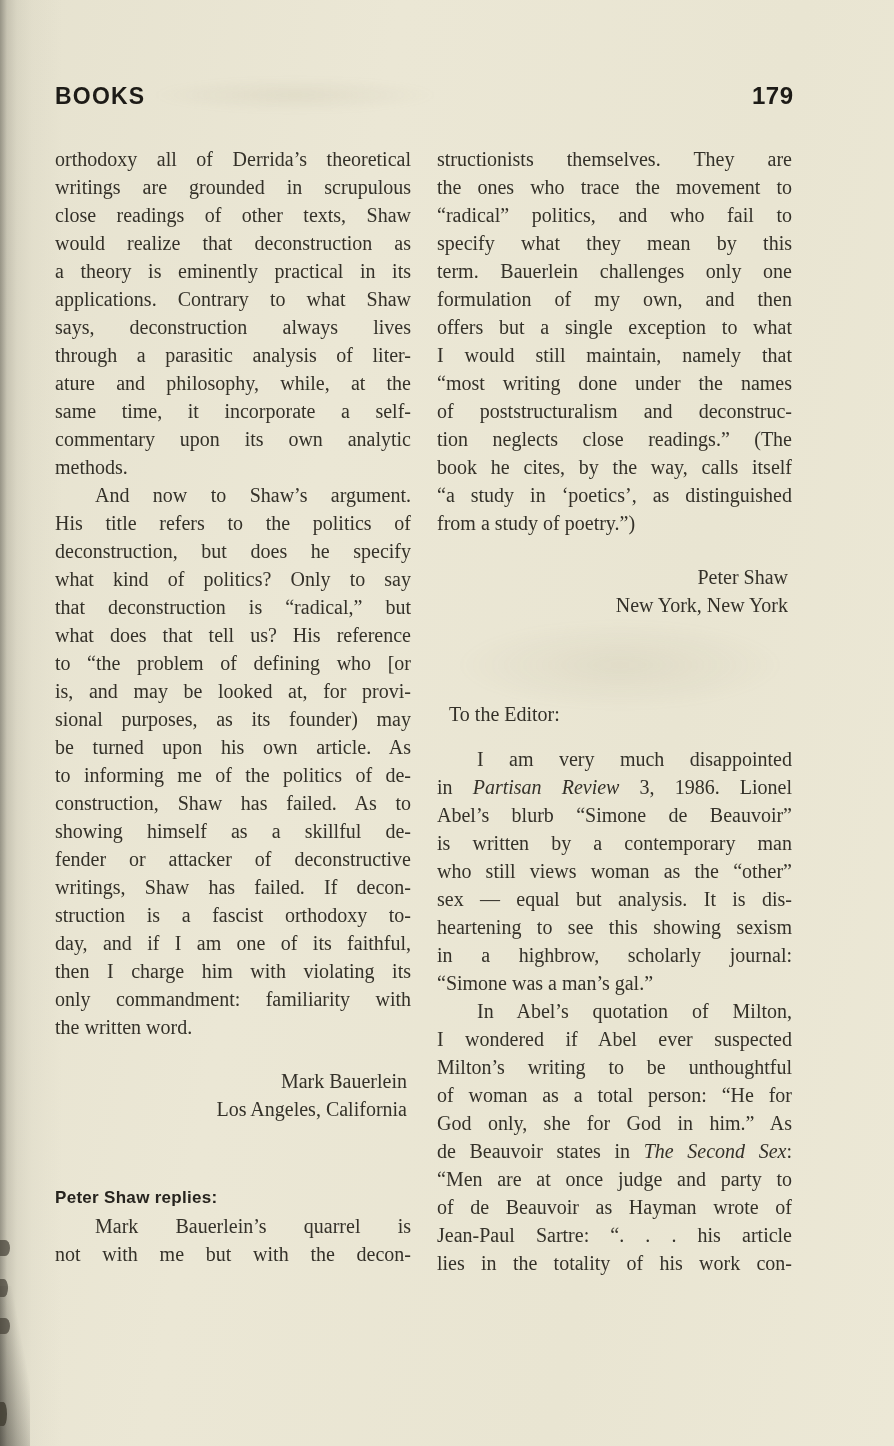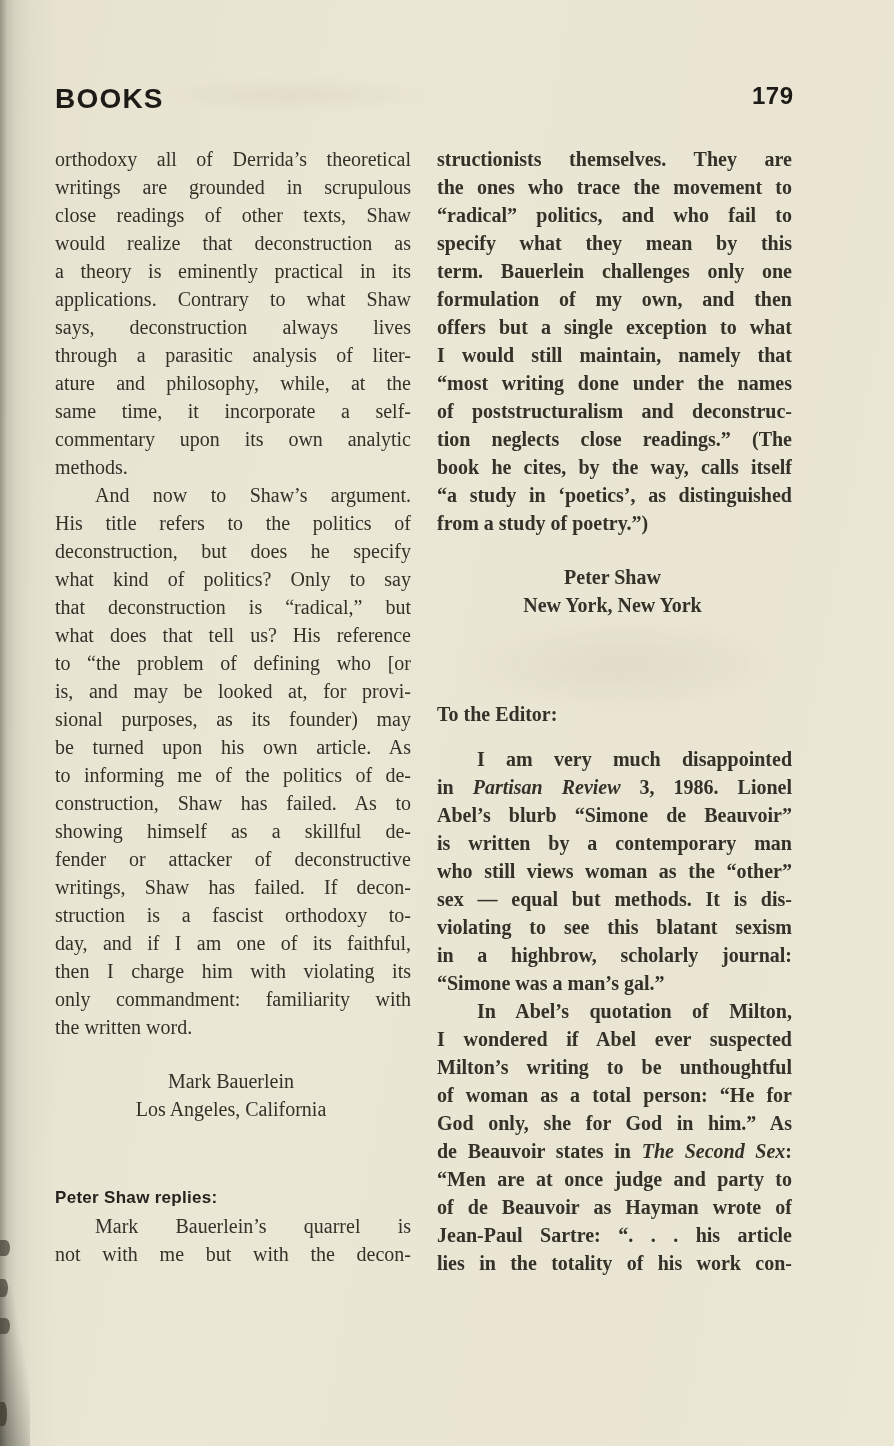--- a/index.html
+++ b/index.html
@@ -35,51 +35,51 @@
     position:absolute; pointer-events:none; filter:blur(3px);
     background:radial-gradient(ellipse at center, rgba(150,140,110,0.10), rgba(150,140,110,0) 70%);
   }
   .sm1 { left:150px; top:78px;  width:290px; height:34px; }
   .sm2 { left:455px; top:620px; width:330px; height:90px; }
 
   
   .hdr-section {
     position:absolute; left:55px; top:83px;
     font-family:"Liberation Sans", sans-serif; font-weight:bold;
-    font-size:28px; letter-spacing:1.2px; color:#1d1b17;
+    font-size:23px; letter-spacing:1.2px; color:#1d1b17;
   }
   .hdr-page {
     position:absolute; left:752px; top:82px;
     font-family:"Liberation Sans", sans-serif; font-weight:bold;
     font-size:24px; letter-spacing:.5px; color:#1d1b17;
   }
 
   
   .col { position:absolute; top:145px; font-size:20px; }
   .col-left  { left:55px;  width:356px; }
-  .col-right { left:437px; width:355px;font-weight:bold; }
+  .col-right { left:437px; width:355px; }
 
   .ln {
     height:28px; line-height:28px; overflow:hidden;
     text-align:justify; text-align-last:justify;
   }
   .ln.ind { padding-left:40px; }
   .ln.end { text-align-last:left; }
 
-  .sig { margin-top:26px; text-align:center; padding-right:4px; }
+  .sig { margin-top:26px; text-align:right; padding-right:4px; }
   .sig div { height:28px; line-height:28px; }
 
   .reply-head {
     margin-top:61px; height:28px; line-height:28px;
     font-family:"Liberation Sans", sans-serif; font-weight:bold;
     font-size:17px; letter-spacing:.3px; color:#26231e;
   }
   .reply-para { }
 
-  .salutation { margin-top:81px; height:28px; line-height:28px; text-align:left; }
+  .salutation { margin-top:81px; height:28px; line-height:28px; text-align:left;margin-left:12px; }
   .letter-p1 { margin-top:17px; }
 </style>
 </head>
 <body>
 
 <div class="page">
 
   <div class="edge-shadow"></div>
   <div class="corner-shade"></div>
   <div class="binding-mark bm1"></div>
@@ -161,22 +161,22 @@
       <div>Peter Shaw</div>
       <div>New York, New York</div>
     </div>
     <div class="salutation">To the Editor:</div>
     <div class="letter-p1">
         <div class="ln ind">I am very much disappointed</div>
         <div class="ln">in <i>Partisan Review</i> 3, 1986. Lionel</div>
         <div class="ln">Abel’s blurb “Simone de Beauvoir”</div>
         <div class="ln">is written by a contemporary man</div>
         <div class="ln">who still views woman as the “other”</div>
-        <div class="ln">sex — equal but methods. It is dis-</div>
-        <div class="ln">violating to see this blatant sexism</div>
+        <div class="ln">sex — equal but analysis. It is dis-</div>
+        <div class="ln">heartening to see this showing sexism</div>
         <div class="ln">in a highbrow, scholarly journal:</div>
         <div class="ln end">“Simone was a man’s gal.”</div>
       </div>
     <div>
         <div class="ln ind">In Abel’s quotation of Milton,</div>
         <div class="ln">I wondered if Abel ever suspected</div>
         <div class="ln">Milton’s writing to be unthoughtful</div>
         <div class="ln">of woman as a total person: “He for</div>
         <div class="ln">God only, she for God in him.” As</div>
         <div class="ln">de Beauvoir states in <i>The Second Sex</i>:</div>

